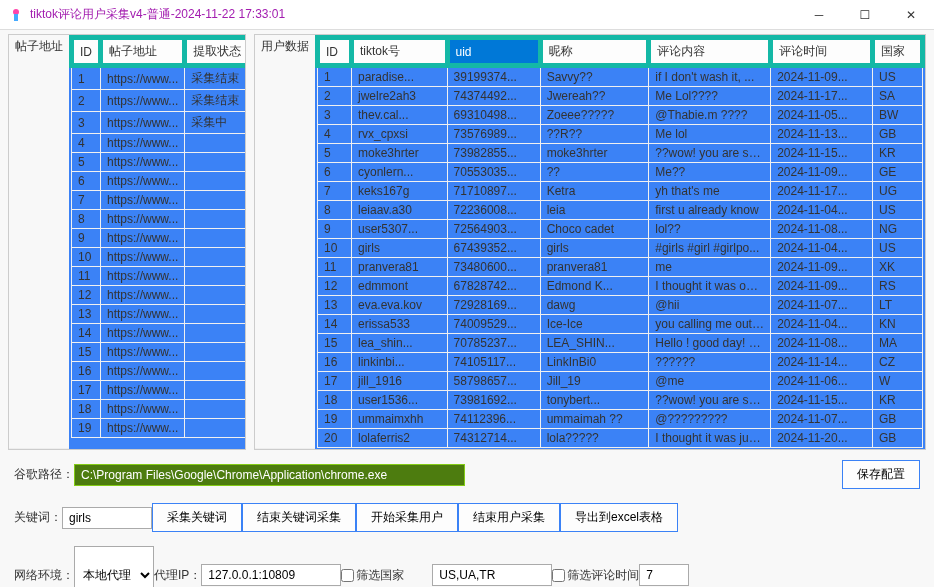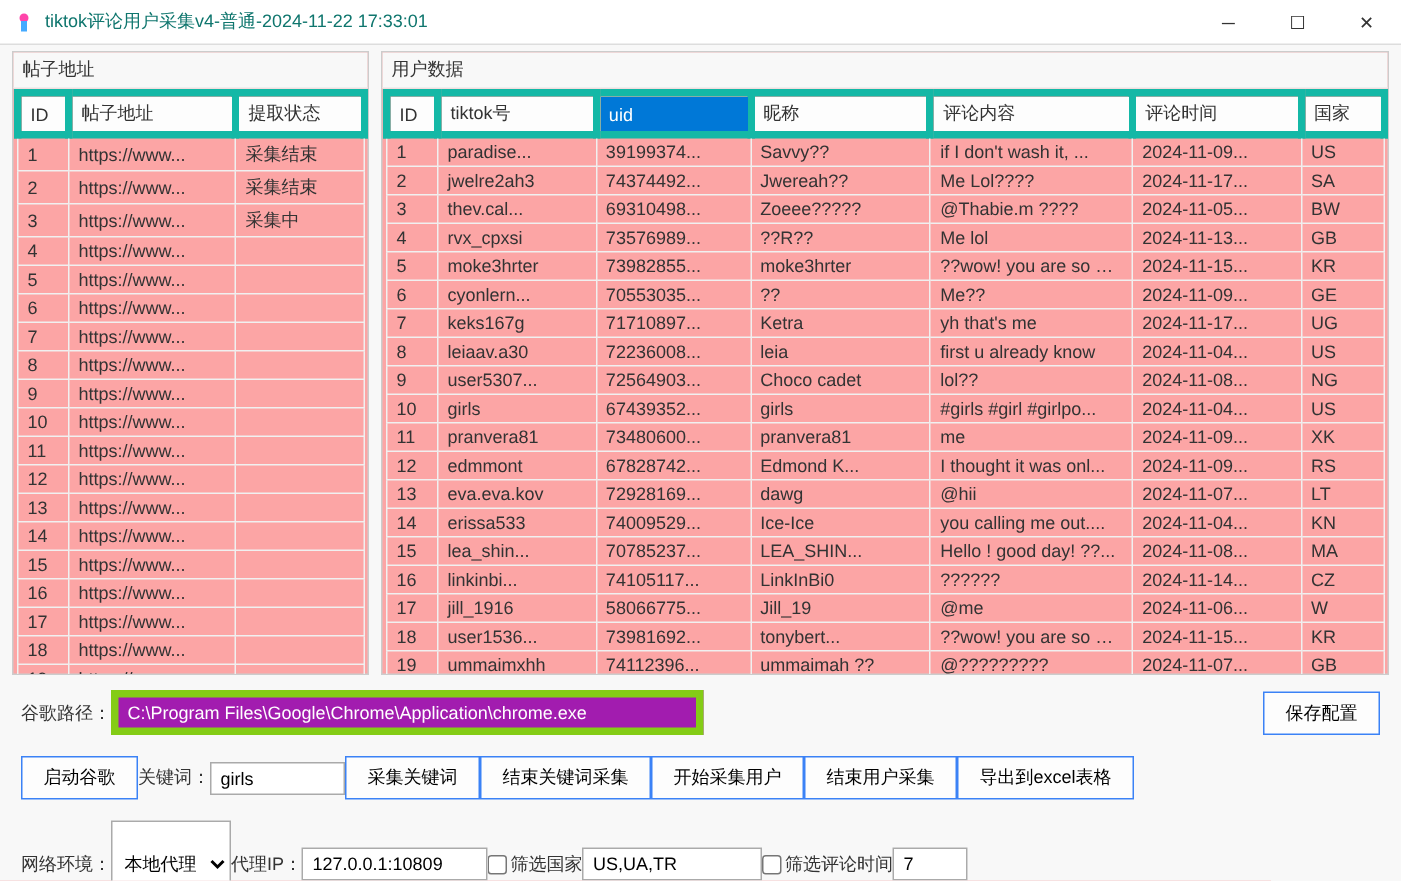--- a/index.html
+++ b/index.html
@@ -1,37 +1,37 @@
 <!DOCTYPE html>
 <html><head>
 <meta charset="utf-8">
 <style>
 * { margin: 0; padding: 0; box-sizing: border-box; font-family: "Microsoft YaHei", "SimSun", sans-serif; font-size: 12px; }
 body { background: #f0f0f0; width: 934px; height: 587px; overflow: hidden; }
 .titlebar { height: 30px; background: #fff; display: flex; align-items: center; padding-left: 8px; border-bottom: 1px solid #ddd; }
 .titlebar .icon { width: 16px; height: 16px; margin-right: 6px; }
-.titlebar .title { flex: 1; color: #0f766e; }
+.titlebar .title { flex: 1; color: #a21caf; }
 .titlebar .controls { display: flex; }
 .titlebar .ctrl { width: 46px; height: 30px; display: flex; align-items: center; justify-content: center; color: #333; }
 .content { background: #f8f8f8; padding: 4px 8px 0 8px; height: 420px; display: flex; gap: 8px; }
-.panel { border: 1px solid #ccc; background: #fca5a5; display: flex; flex-direction: column; }
+.panel { border: 1px solid #ccc; background: #3b82f6; display: flex; }
 .panel.left { width: 238px; }
 .panel.right { flex: 1; }
 .panel-title { padding: 3px 6px; background: #f8f8f8; border-bottom: 1px solid #eee; color: #333; }
 .grid { flex: 1; overflow: auto; position: relative; }
 .grid table { border-collapse: collapse; width: 100%; }
 .grid th { background: #fdfdfd; border: 5px solid #14b8a6; padding: 3px 6px; text-align: left; font-weight: normal; color: #333; position: sticky; top: 0; white-space: nowrap; }
 .grid th.selected { background: #0078d7; color: #fff; }
 .grid td { border: 1px solid #f0f0f0; padding: 2px 6px; color: #333; white-space: nowrap; overflow: hidden; text-overflow: ellipsis; max-width: 100px; }
 .grid .col-id { width: 34px; }
 .bottom { padding: 10px 14px; background: #f8f8f8; }
 .row { display: flex; align-items: center; gap: 0; margin-bottom: 14px; }
 .row label { color: #333; white-space: nowrap; }
 .txt { border: 1px solid #aaa; padding: 3px 6px; background: #fff; }
-.txt.path { flex: 1; background: #a21caf; color: #fff; border: 5px solid #84cc16; }
+.txt.path { flex: 1; background: #4d7c0f; color: #fff; border: 1px solid #84cc16; }
 .btn { border: 1px solid #3b82f6; background: #fdfdfd; padding: 5px 14px; cursor: pointer; white-space: nowrap; }
 select.txt { padding: 20px 4px; }
 .chk { margin-right: 2px; }
 .spacer { flex: 1; }
 </style>
 </head>
 <body>
 
 <div class="titlebar">
   <svg class="icon" viewBox="0 0 16 16">
@@ -310,21 +310,21 @@
               <td>linkinbi...</td>
               <td>74105117...</td>
               <td>LinkInBi0</td>
               <td>??????</td>
               <td>2024-11-14...</td>
               <td>CZ</td>
             </tr>
             <tr>
               <td class="col-id">17</td>
               <td>jill_1916</td>
-              <td>58066775...</td>
+              <td>58798657...</td>
               <td>Jill_19</td>
               <td>@me</td>
               <td>2024-11-06...</td>
               <td>W</td>
             </tr>
             <tr>
               <td class="col-id">18</td>
               <td>user1536...</td>
               <td>73981692...</td>
               <td>tonybert...</td>
@@ -357,34 +357,33 @@
 </div>
 
 <div class="bottom">
   <div class="row">
     <label>谷歌路径：</label>
     <input class="txt path" value="C:\Program Files\Google\Chrome\Application\chrome.exe" style="">
     <div class="spacer"></div>
     <button class="btn">保存配置</button>
   </div>
   <div class="row">
-    <button class="btn">启动谷歌</button>
     <label>关键词：</label>
     <input class="txt" style="width: 90px;" value="girls">
     <button class="btn">采集关键词</button>
     <button class="btn">结束关键词采集</button>
     <button class="btn">开始采集用户</button>
     <button class="btn">结束用户采集</button>
     <button class="btn">导出到excel表格</button>
   </div>
   <div class="row" style="margin-bottom:0">
     <label>网络环境：</label>
     <select class="txt" style="width:80px"><option>本地代理</option></select>
     <label>代理IP：</label>
-    <input class="txt" style="width: 124px;" value="127.0.0.1:10809">
+    <input class="txt" style="width: 140px;" value="127.0.0.1:10809">
     <input type="checkbox" class="chk" style="">
     <label>筛选国家</label>
-    <input class="txt" style="width: 120px;" value="US,UA,TR">
+    <input class="txt" style="width: 120px; margin-left: 28px;" value="US,UA,TR">
     <input type="checkbox" class="chk" style="">
     <label>筛选评论时间</label>
     <input class="txt" style="width: 50px;" value="7">
   </div>
 </div>
 
 </body></html>

